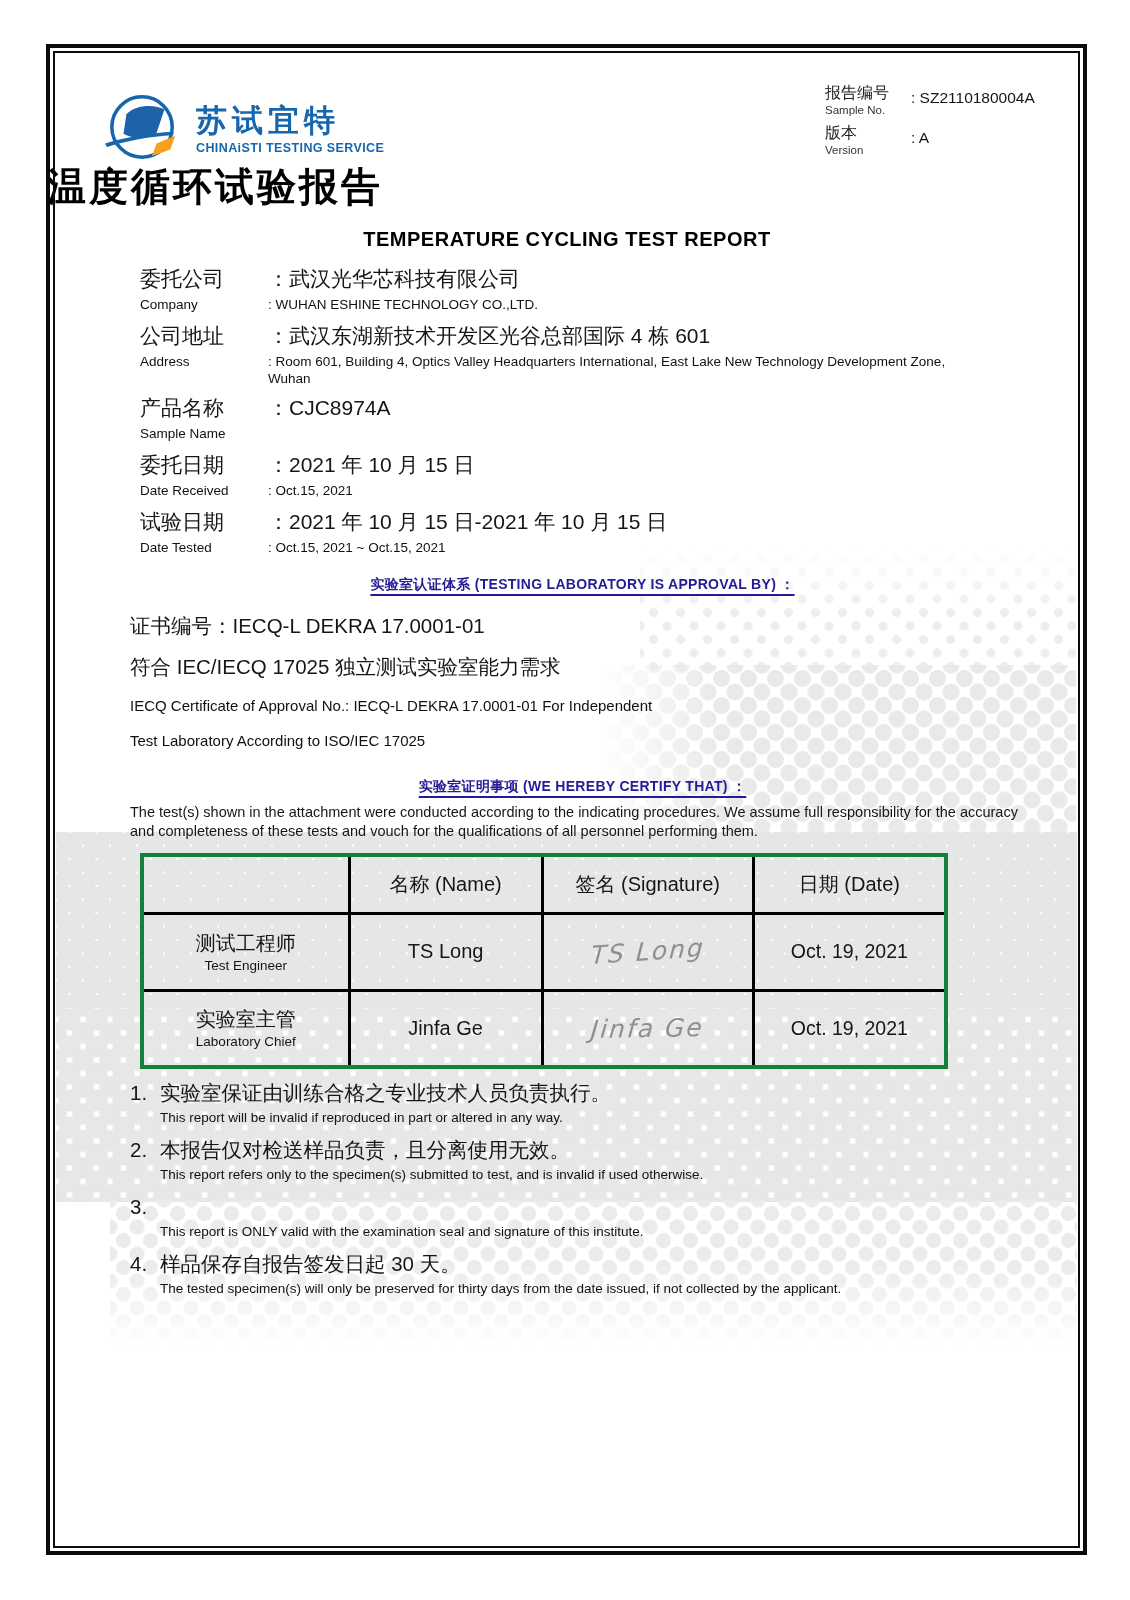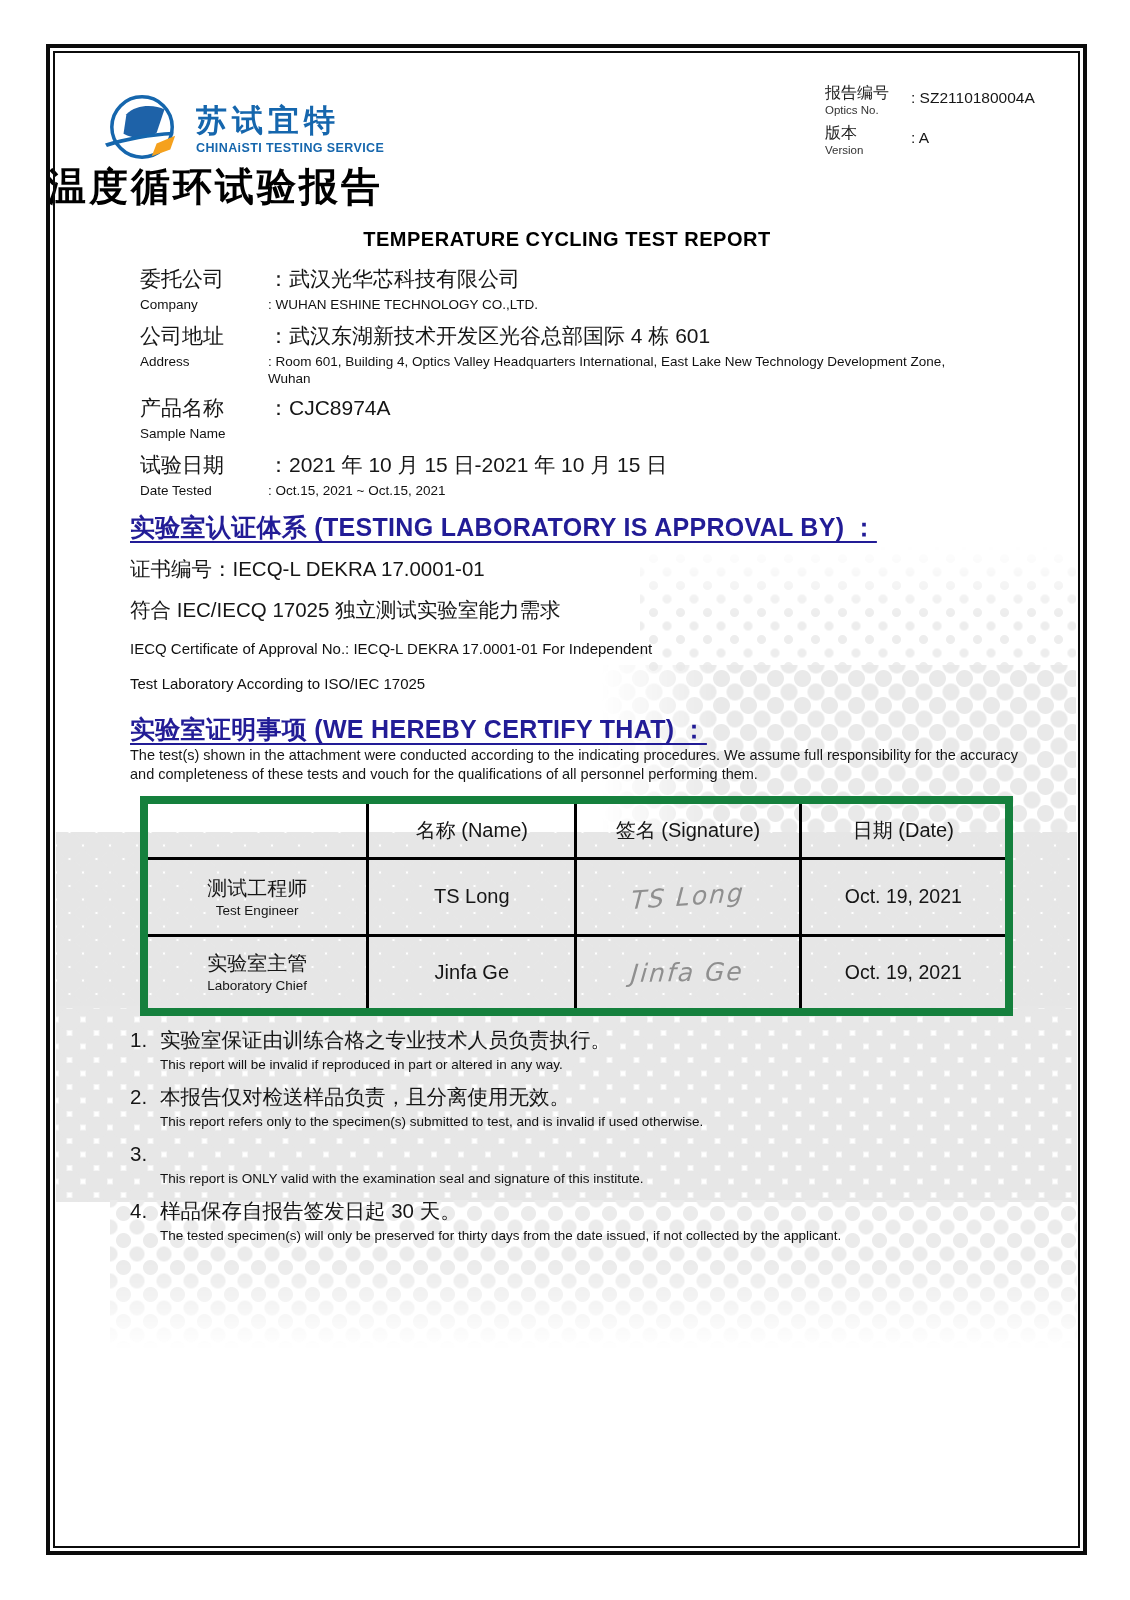--- a/index.html
+++ b/index.html
@@ -53,29 +53,29 @@
   .title { text-align:left; font-size:39px; font-weight:bold; letter-spacing:3px; line-height:48px; color:#000; }
   .subtitle { text-align:center; font-size:20px; font-weight:bold; letter-spacing:0.5px; margin-top:16px; line-height:24px; color:#000; }
 
   .fields { margin:14px 52px 0 93px; }
   .frow { display:grid; grid-template-columns:128px 1fr; }
   .f-cn { font-size:21px; line-height:28px; }
   .f-en { font-size:13.5px; line-height:17px; margin-top:3px; color:#111; }
   .addr-en { max-width:700px; }
   .mb1 { margin-bottom:9px; } .mb2 { margin-bottom:7px; } .mb3 { margin-bottom:9px; }
 
-  .sec-head { margin:14px 52px 0 83px; font-size:25px; font-weight:bold; color:#221c96;
-    text-decoration:underline; text-underline-offset:5px; text-decoration-thickness:2px; letter-spacing:0.3px; line-height:28px; }
+  .sec-head { margin:14px 52px 0 83px; font-size:14px; font-weight:bold; color:#221c96;
+    text-decoration:underline; text-underline-offset:5px; text-decoration-thickness:2px; letter-spacing:0.3px; line-height:28px;text-align:center; }
   .line-lg { margin:15px 52px 0 83px; font-size:20.5px; line-height:26px; }
   .line-sm { margin:17px 52px 0 83px; font-size:15px; line-height:18px; color:#101010; }
 
   .certify-cn { margin:8px 42px 0 83px; font-size:21.5px; line-height:38px; }
   .certify-en { margin:3px 58px 0 83px; font-size:14.5px; line-height:19px; }
 
-  table.sig-table { margin:12px 0 0 93px; border-collapse:collapse; width:873px; border:8px solid #15803d; }
+  table.sig-table { margin:12px 0 0 93px; border-collapse:collapse; width:808px; border:4px solid #15803d; }
   .sig-table th, .sig-table td { border:3px solid #000; text-align:center; vertical-align:middle; font-weight:normal; background:transparent; }
   .sig-table thead tr { height:58px; }
   .sig-table tbody tr { height:77px; }
   .col1 { width:226px; } .col2 { width:210px; } .col3 { width:226px; } .col4 { width:211px; }
   .th-label { font-size:20px; }
   .role-cn { font-size:20px; line-height:26px; }
   .role-en { font-size:13.5px; line-height:16px; margin-top:2px; }
   .name-cell { font-size:20px; }
   .date-cell { font-size:19.5px;margin-top:27px; }
   .sig { display:inline-block; font-size:25px; color:#8f8f8f; font-style:italic;
@@ -114,21 +114,21 @@
         <span class="logo-text">
           <div class="cn">苏试宜特</div>
           <div class="en">CHINAiSTI TESTING SERVICE</div>
         </span>
       </div>
 
       <div class="meta">
         <div class="meta-row">
           <div class="meta-labels">
             <div class="m-cn">报告编号</div>
-            <div class="m-en">Optics No.</div>
+            <div class="m-en">Sample No.</div>
           </div>
           <div class="meta-value">: SZ2110180004A</div>
         </div>
         <div class="meta-row">
           <div class="meta-labels">
             <div class="m-cn">版本</div>
             <div class="m-en">Version</div>
           </div>
           <div class="meta-value">: A</div>
         </div>
@@ -160,20 +160,30 @@
         </div>
       </div>
       <div class="frow mb3">
         <div>
           <div class="f-cn">产品名称</div>
           <div class="f-en">Sample Name</div>
         </div>
         <div>
           <div class="f-cn">：CJC8974A</div>
           <div class="f-en"></div>
+        </div>
+      </div>
+      <div class="frow mb3">
+        <div>
+          <div class="f-cn">委托日期</div>
+          <div class="f-en">Date Received</div>
+        </div>
+        <div>
+          <div class="f-cn">：2021 年 10 月 15 日</div>
+          <div class="f-en">: Oct.15, 2021</div>
         </div>
       </div>
       <div class="frow">
         <div>
           <div class="f-cn">试验日期</div>
           <div class="f-en">Date Tested</div>
         </div>
         <div>
           <div class="f-cn">：2021 年 10 月 15 日-2021 年 10 月 15 日</div>
           <div class="f-en">: Oct.15, 2021 ~ Oct.15, 2021</div>

